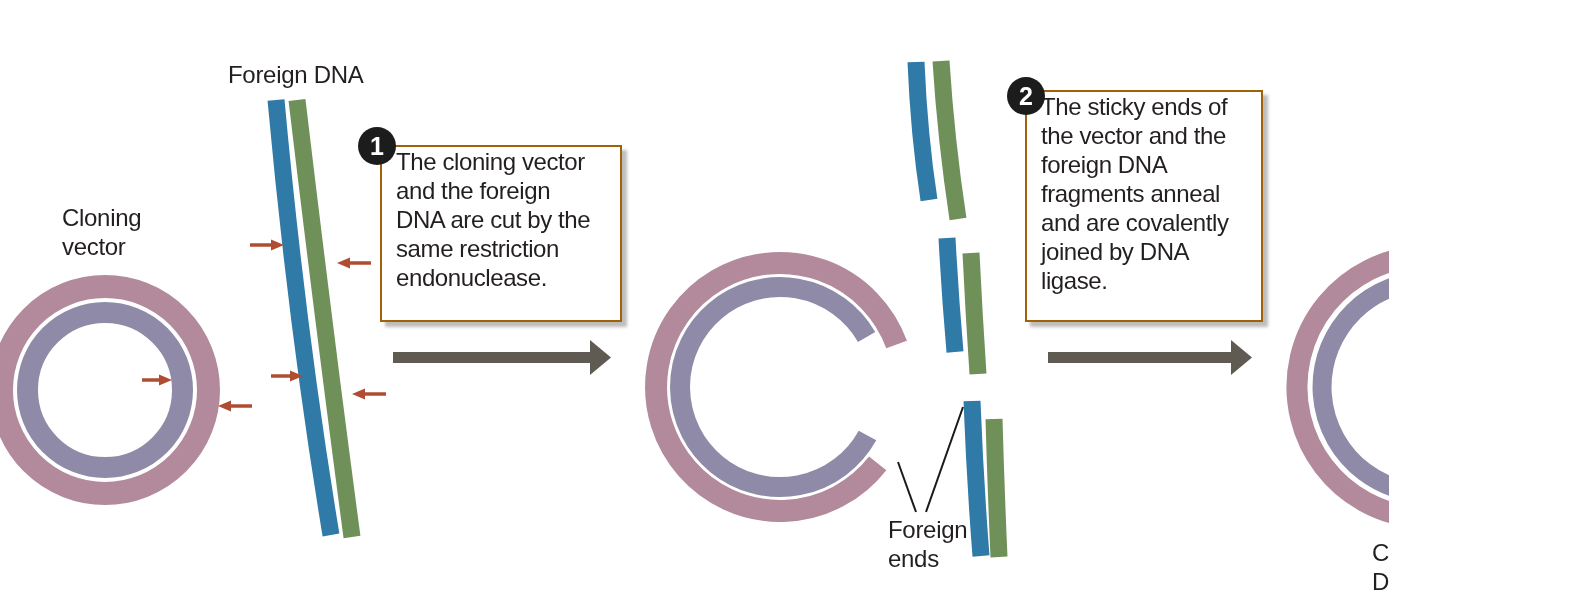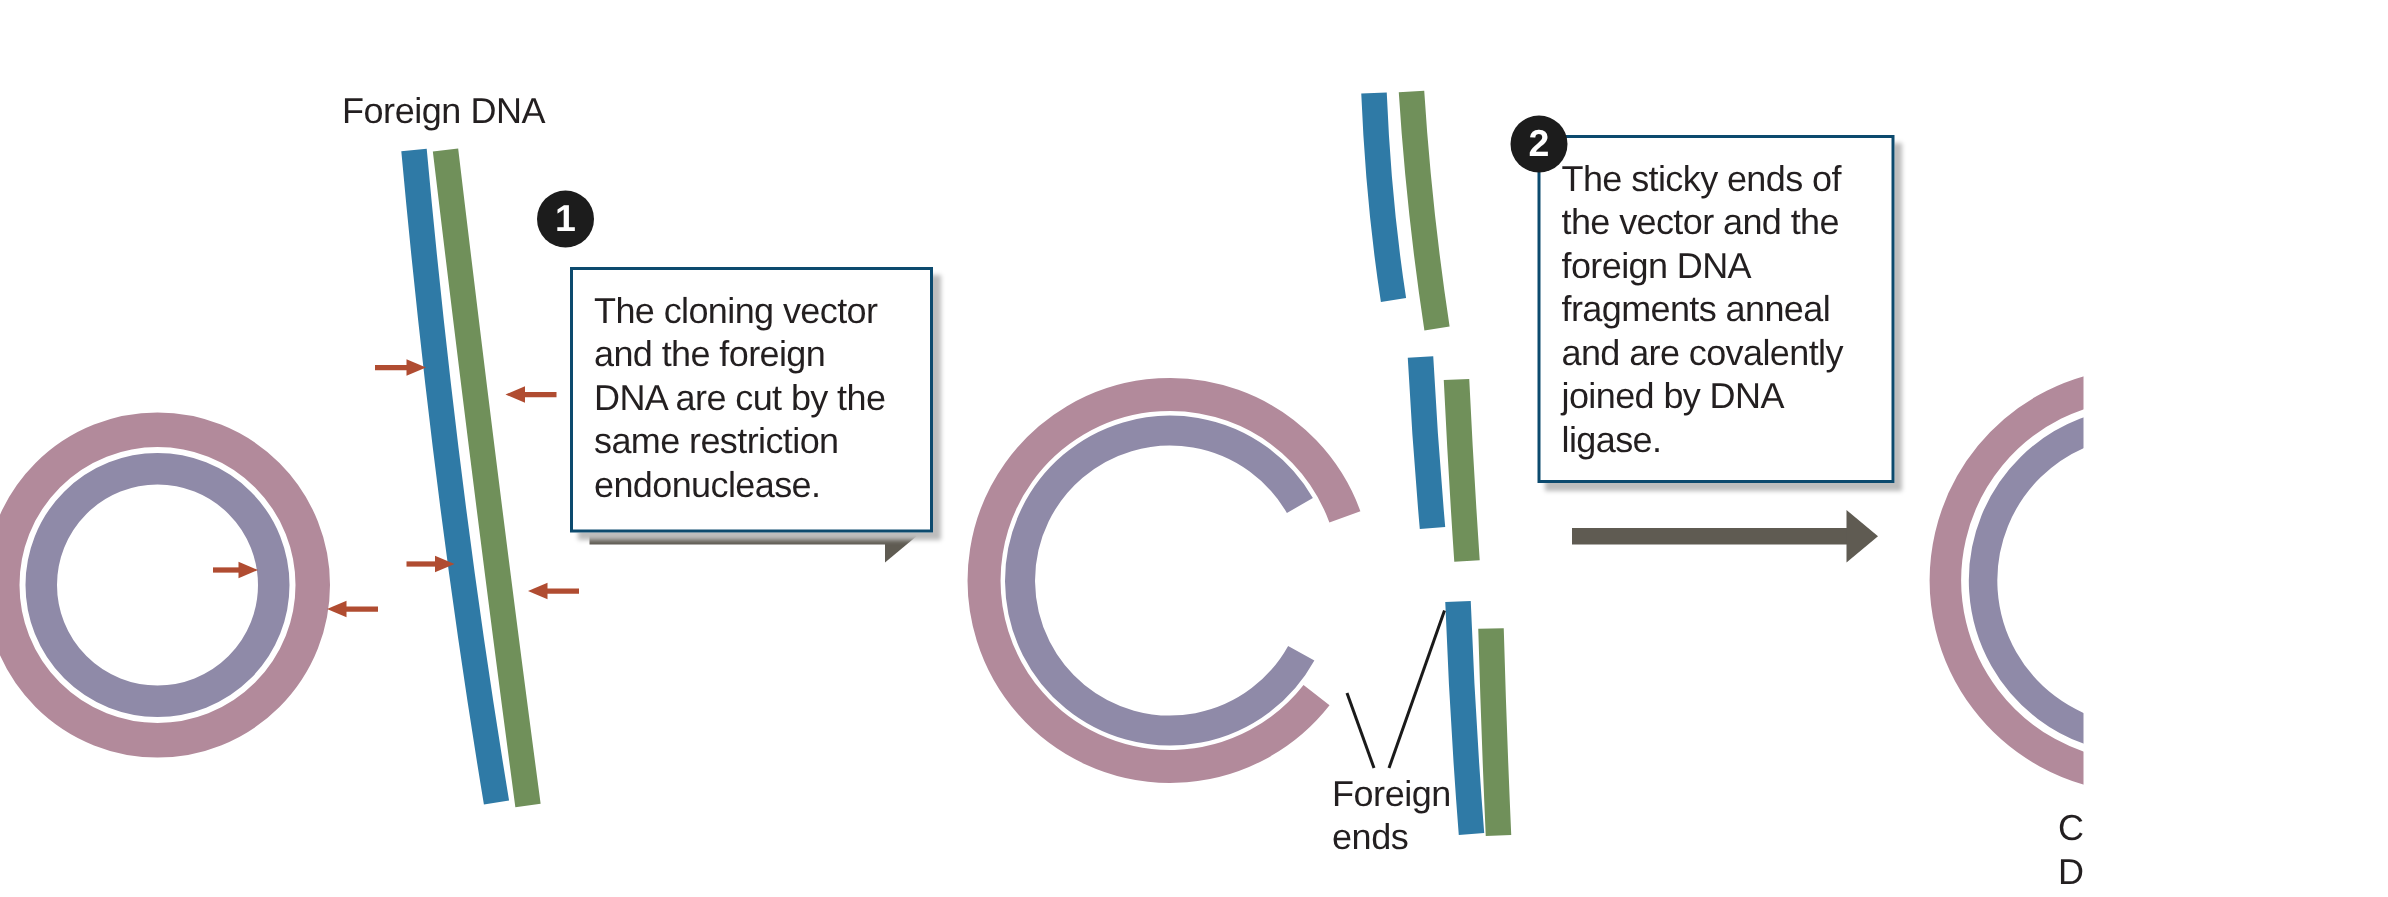--- a/index.html
+++ b/index.html
@@ -7,23 +7,23 @@
     position:relative;width:1389px;height:598px;background:#ffffff;overflow:hidden;
     font-family:"Liberation Sans", sans-serif;color:#231f20;
   }
   .canvas svg{position:absolute;left:0;top:0;}
   .label{
     position:absolute;font-size:24px;line-height:29px;letter-spacing:-0.3px;
     white-space:pre-line;color:#231f20;
   }
   .callout{
     position:absolute;box-sizing:border-box;background:#ffffff;
-    border:2px solid #0c4a6e;box-shadow:5px 5px 3px #bdbdbd;
+    border:2px solid #a16207;box-shadow:5px 5px 3px #bdbdbd;
     font-size:24px;line-height:29px;letter-spacing:-0.4px;white-space:pre-line;
-    padding:13px 14px;color:#231f20;
+    padding:0 14px;color:#231f20;
   }
   .callout.rounded{
     border:2px solid #9b9b9b;border-radius:18px;box-shadow:none;padding:10px 18px;
   }
   .badge{
     position:absolute;width:38px;height:38px;border-radius:50%;background:#1c1c1c;
     color:#ffffff;font-size:25px;font-weight:bold;display:flex;align-items:center;
     justify-content:center;letter-spacing:0;
   }
 </style>
@@ -89,27 +89,29 @@
     </g>
 
     <path d="M 1553.9 350.9 A 131 131 0 1 0 1525.3 474.6" fill="none" stroke-width="21" stroke="#b28a9b"></path>
     <path d="M 1555.3 356.5 A 131 131 0 0 1 1529.0 470.3" fill="none" stroke-width="21" stroke="#70905a"></path>
     <path d="M 1513.8 324.7 A 106 106 0 1 0 1521.2 437.6" fill="none" stroke-width="19" stroke="#8f8aa8"></path>
     <path d="M 1516.4 328.5 A 106 106 0 0 1 1523.3 433.4" fill="none" stroke-width="19" stroke="#2f7aa6"></path>
   </svg>
 
   <div class="label" style="left:228px;top:60px;">Foreign DNA</div>
 
+  <div class="label" style="left:62px;top:203px;">Cloning
+vector</div>
 
   <div class="label" style="left:888px;top:515px;">Foreign
 ends</div>
 
   <div class="label" style="left:1372px;top:538px;">Chimeric DNA</div>
 
-  <div class="callout" style="left:380px;top:145px;width:242px;height:177px;margin-top:33px;">The cloning vector
+  <div class="callout" style="left:380px;top:145px;width:242px;height:177px;">The cloning vector
 and the foreign
 DNA are cut by the
 same restriction
 endonuclease.</div>
   <div class="badge" style="left:358px;top:127px;">1</div>
 
   <div class="callout" style="left:1025px;top:90px;width:238px;height:232px;">The sticky ends of
 the vector and the
 foreign DNA
 fragments anneal

